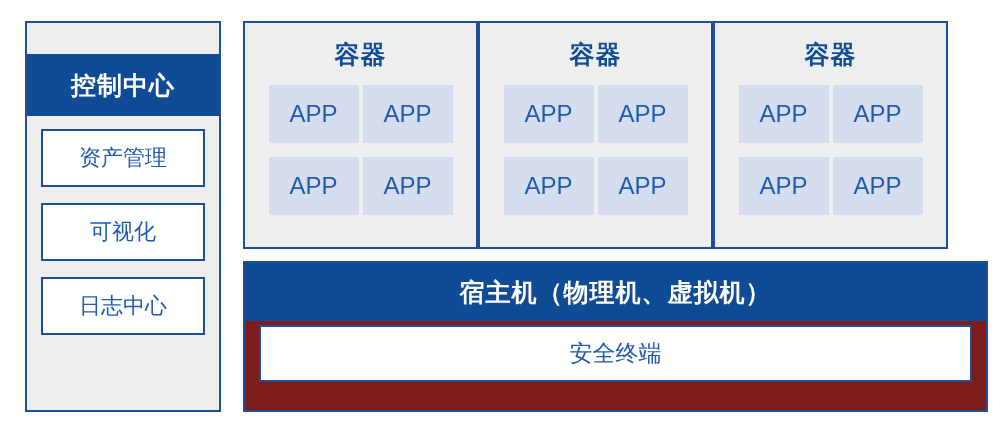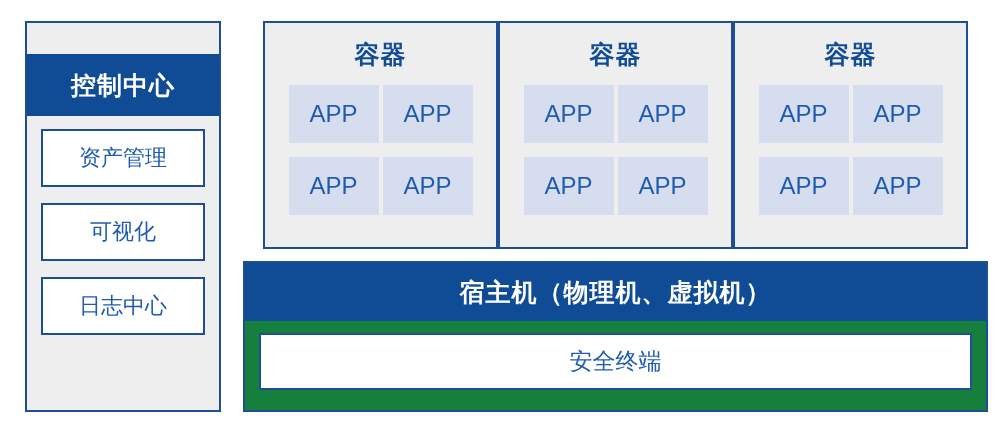--- a/index.html
+++ b/index.html
@@ -64,21 +64,21 @@
   }
 
   
   .containers-row {
     position: absolute;
     left: 243px;
     top: 21px;
     width: 745px;
     height: 228px;
     display: flex;
-    justify-content: center;
+    justify-content: flex-start;
   }
   .container-box {
     width: 235px;
     height: 228px;
     background: #eeeeee;
     border: 2px solid #1d4e96;
     box-sizing: border-box;
     display: flex;
     flex-direction: column;
     align-items: center;
@@ -110,37 +110,37 @@
     margin-bottom: 14px;
   }
 
   
   .host-panel {
     position: absolute;
     left: 243px;
     top: 261px;
     width: 745px;
     height: 151px;
-    background: #15803d;
+    background: #7f1d1d;
     border: 2px solid #1d4e96;
     box-sizing: border-box;
   }
   .host-header {
     height: 58px;
     background: #0f4c95;
     color: #ffffff;
     font-size: 25px;
     font-weight: bold;
     display: flex;
     align-items: center;
     justify-content: center;
     letter-spacing: 1px;
   }
   .host-body {
-    padding: 12px 14px;
+    padding: 4px 14px;
     box-sizing: border-box;
   }
   .terminal-box {
     height: 57px;
     background: #ffffff;
     border: 2px solid #1d4e96;
     box-sizing: border-box;
     display: flex;
     align-items: center;
     justify-content: center;

